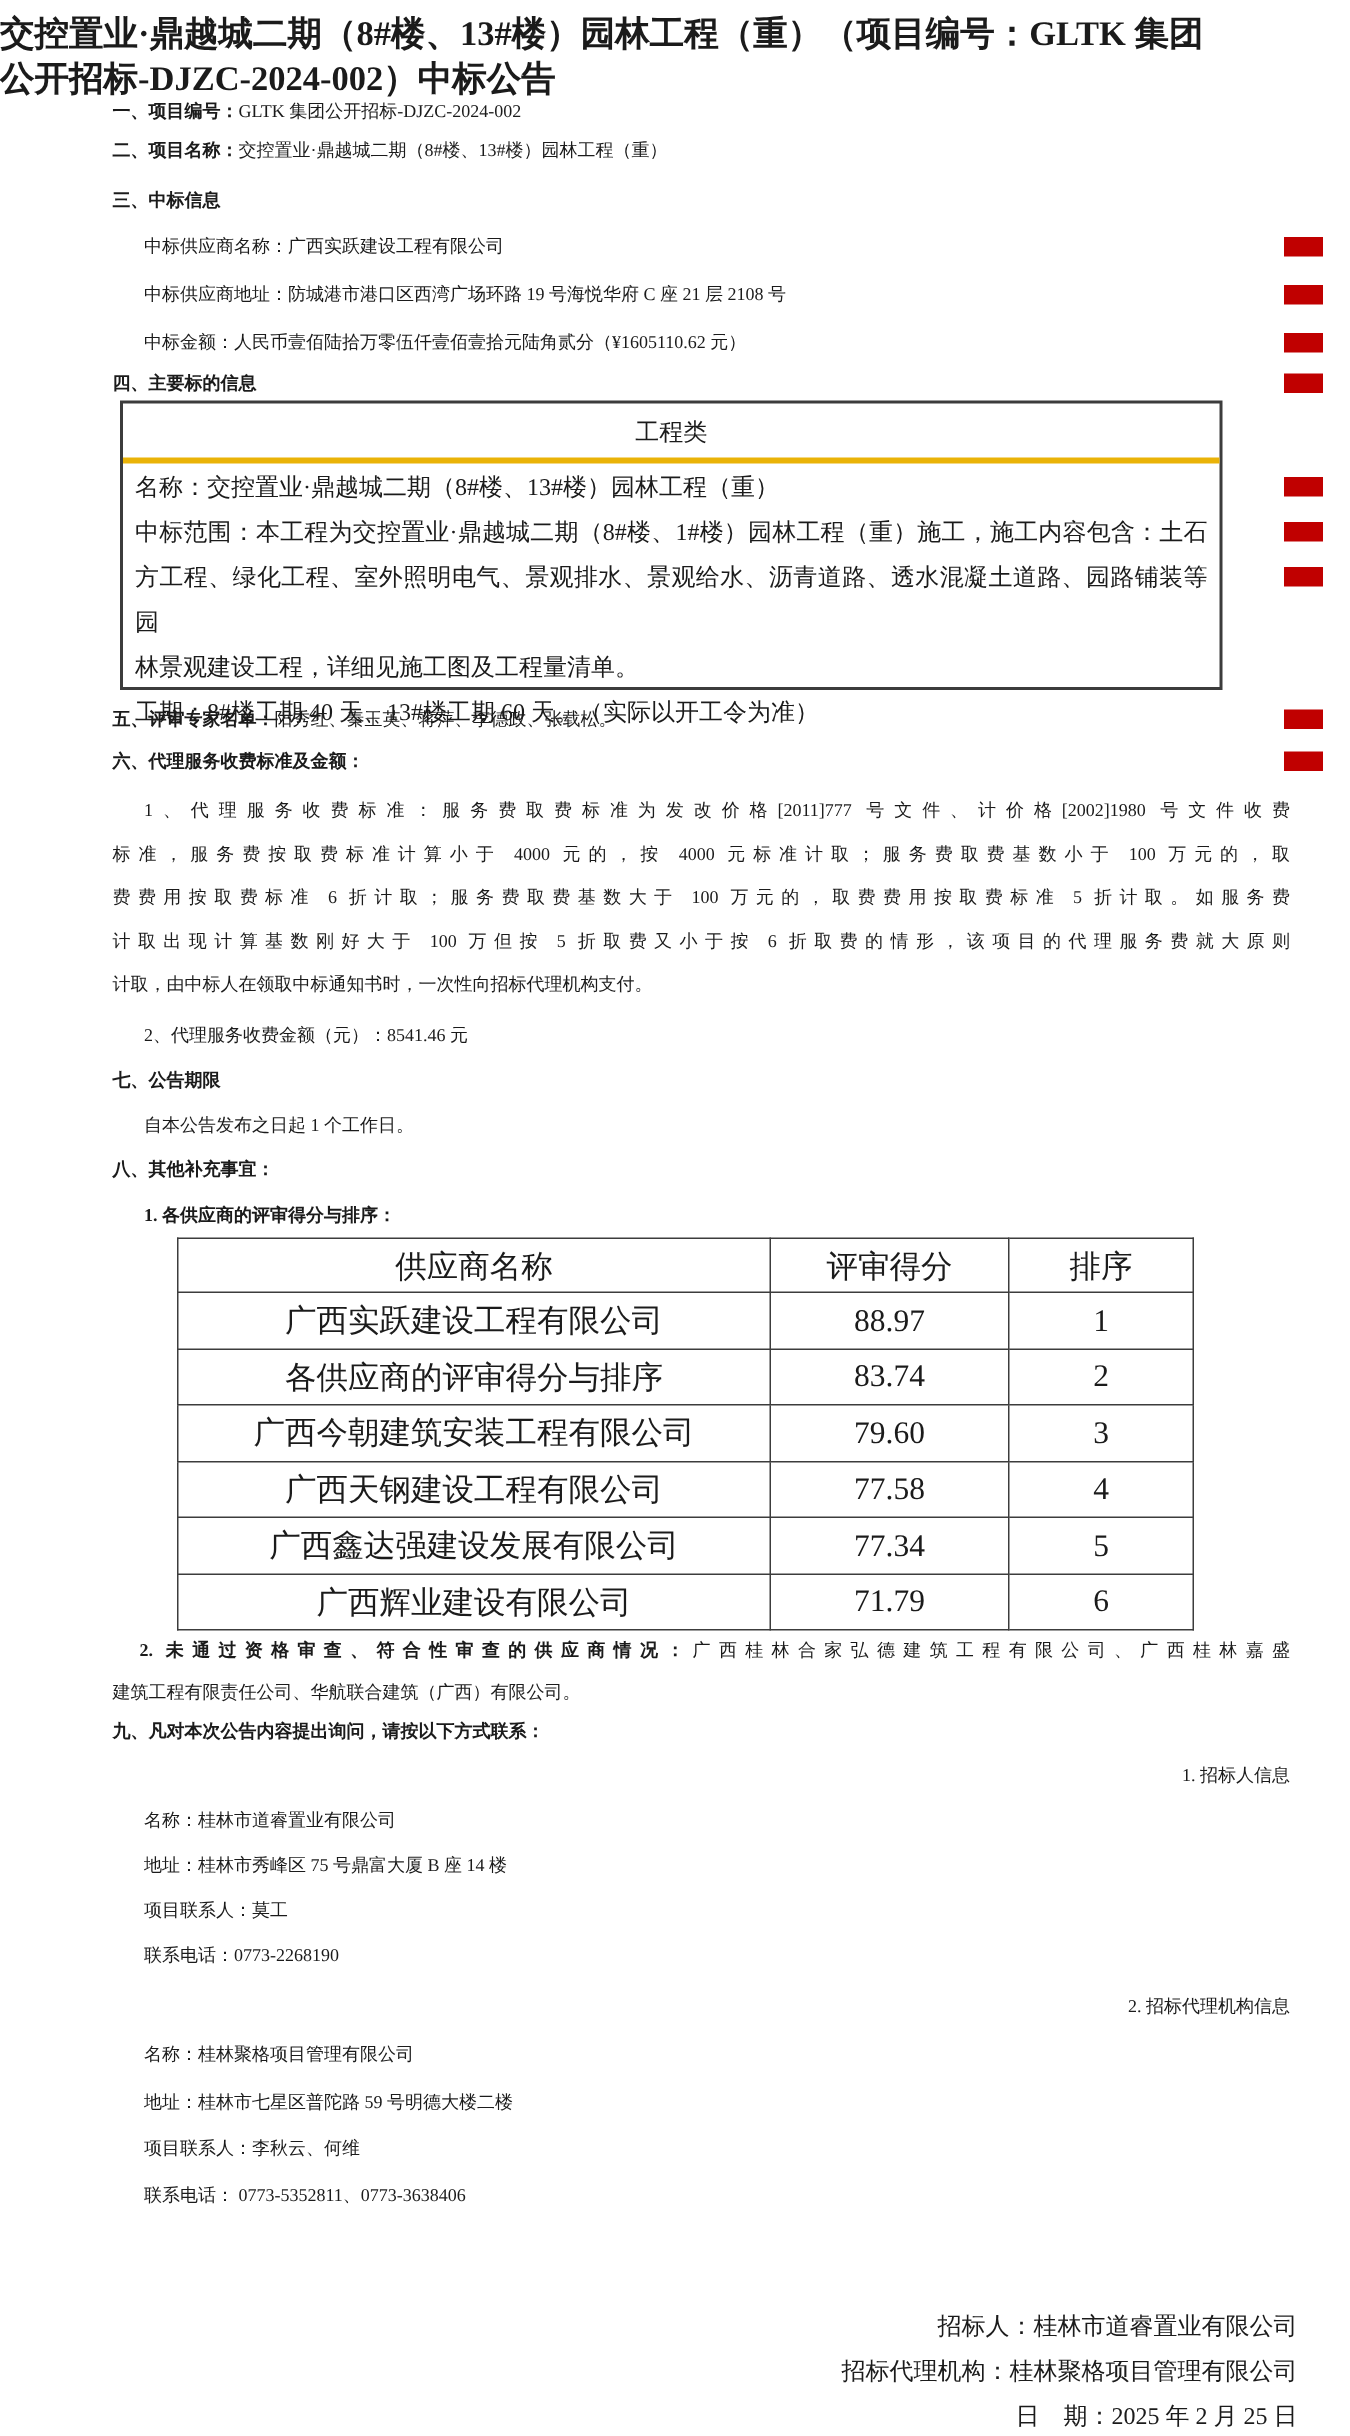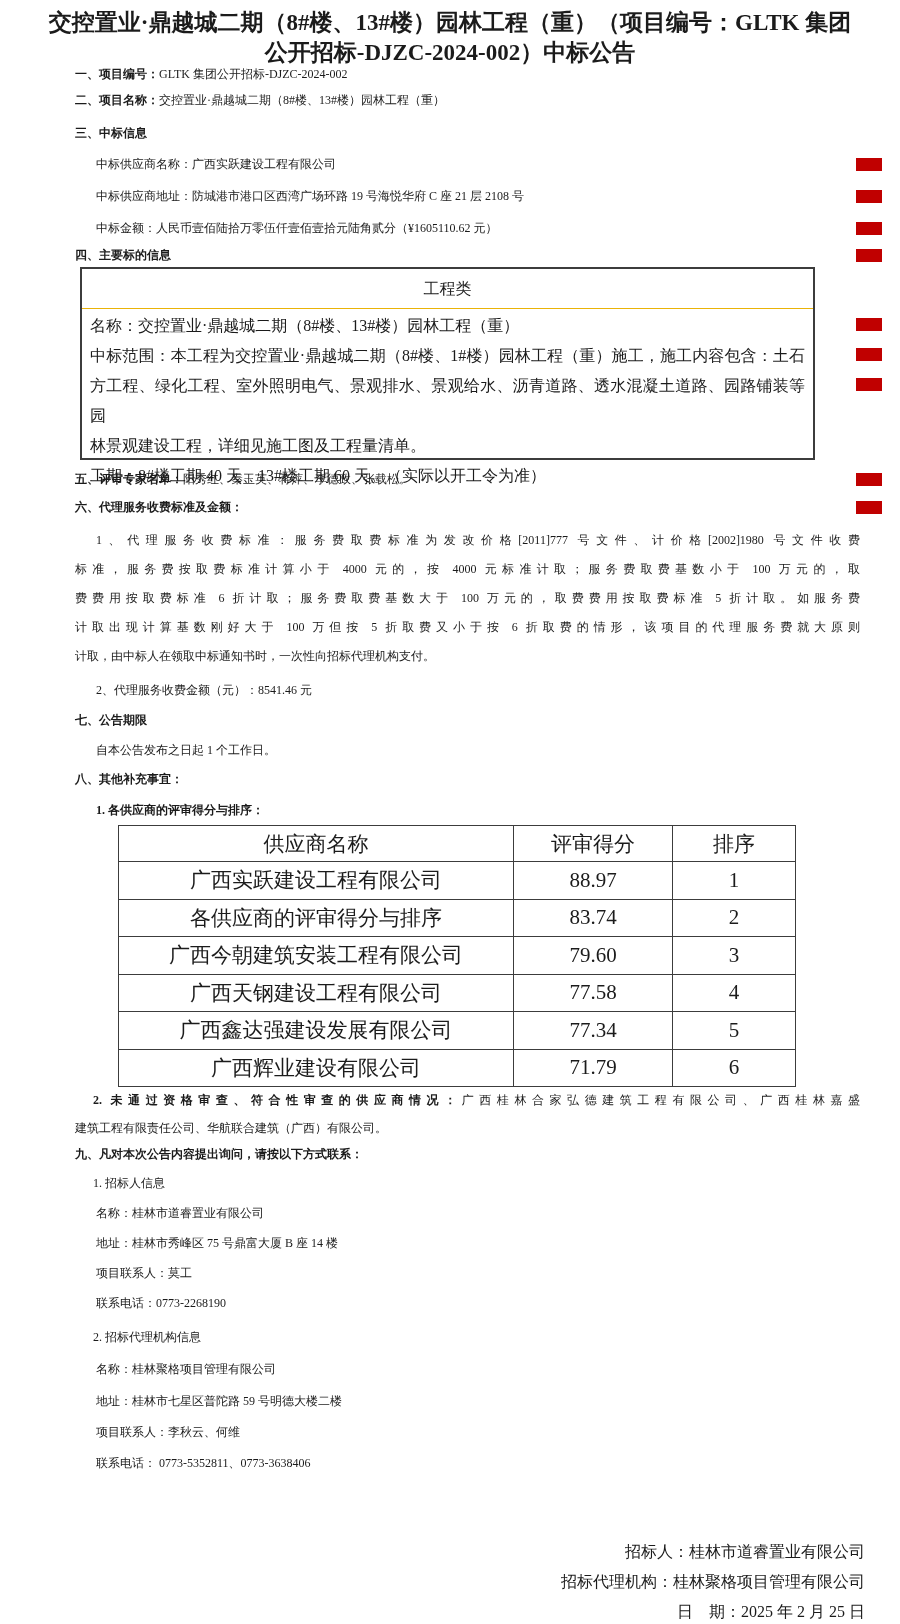--- a/index.html
+++ b/index.html
@@ -4,28 +4,28 @@
 <style>
   html,body{margin:0;padding:0;background:#ffffff;}
   #page{position:relative;width:900px;height:1624px;background:#fff;overflow:hidden;
         font-family:"Liberation Serif","DejaVu Serif",serif;color:#1b1b1b;}
   .line{position:absolute;left:75px;width:785px;height:22px;line-height:22px;
         font-size:12px;white-space:nowrap;}
   .just{white-space:normal;text-align:justify;text-align-last:justify;}
   .lastline{white-space:normal;text-align:left;}
   .bold{font-weight:700;}
   .ind1{padding-left:21px;width:764px;}
-  .ind2{padding-left:18px;width:767px;}
-  .title-line{position:absolute;left:0;width:900px;text-align:center;
+  .ind2{padding-left:18px;width:767px;text-align:right;}
+  .title-line{position:absolute;left:0;width:900px;text-align:left;
         font-size:23px;font-weight:700;height:30px;line-height:30px;}
   
   #t1{position:absolute;left:80px;top:267px;width:735px;height:193px;
       border:2px solid #3c3c3c;box-sizing:border-box;}
   #t1 .t1-head{height:40px;line-height:40px;text-align:center;font-size:16px;
-      border-bottom:1px solid #eab308;box-sizing:border-box;}
+      border-bottom:4px solid #eab308;box-sizing:border-box;}
   #t1 .t1-body{padding:2px 8px 0 8px;font-size:16px;}
   #t1 .t1-line{line-height:30px;}
   
   #t2{position:absolute;left:118px;top:825px;border-collapse:collapse;
       table-layout:fixed;width:674px;font-size:21px;}
   #t2 th,#t2 td{border:1.5px solid #3c3c3c;text-align:center;font-weight:400;
       padding:0;overflow:hidden;}
   #t2 th{height:35px;}
   #t2 td{height:36.5px;}
   .col-name{width:394px;}

